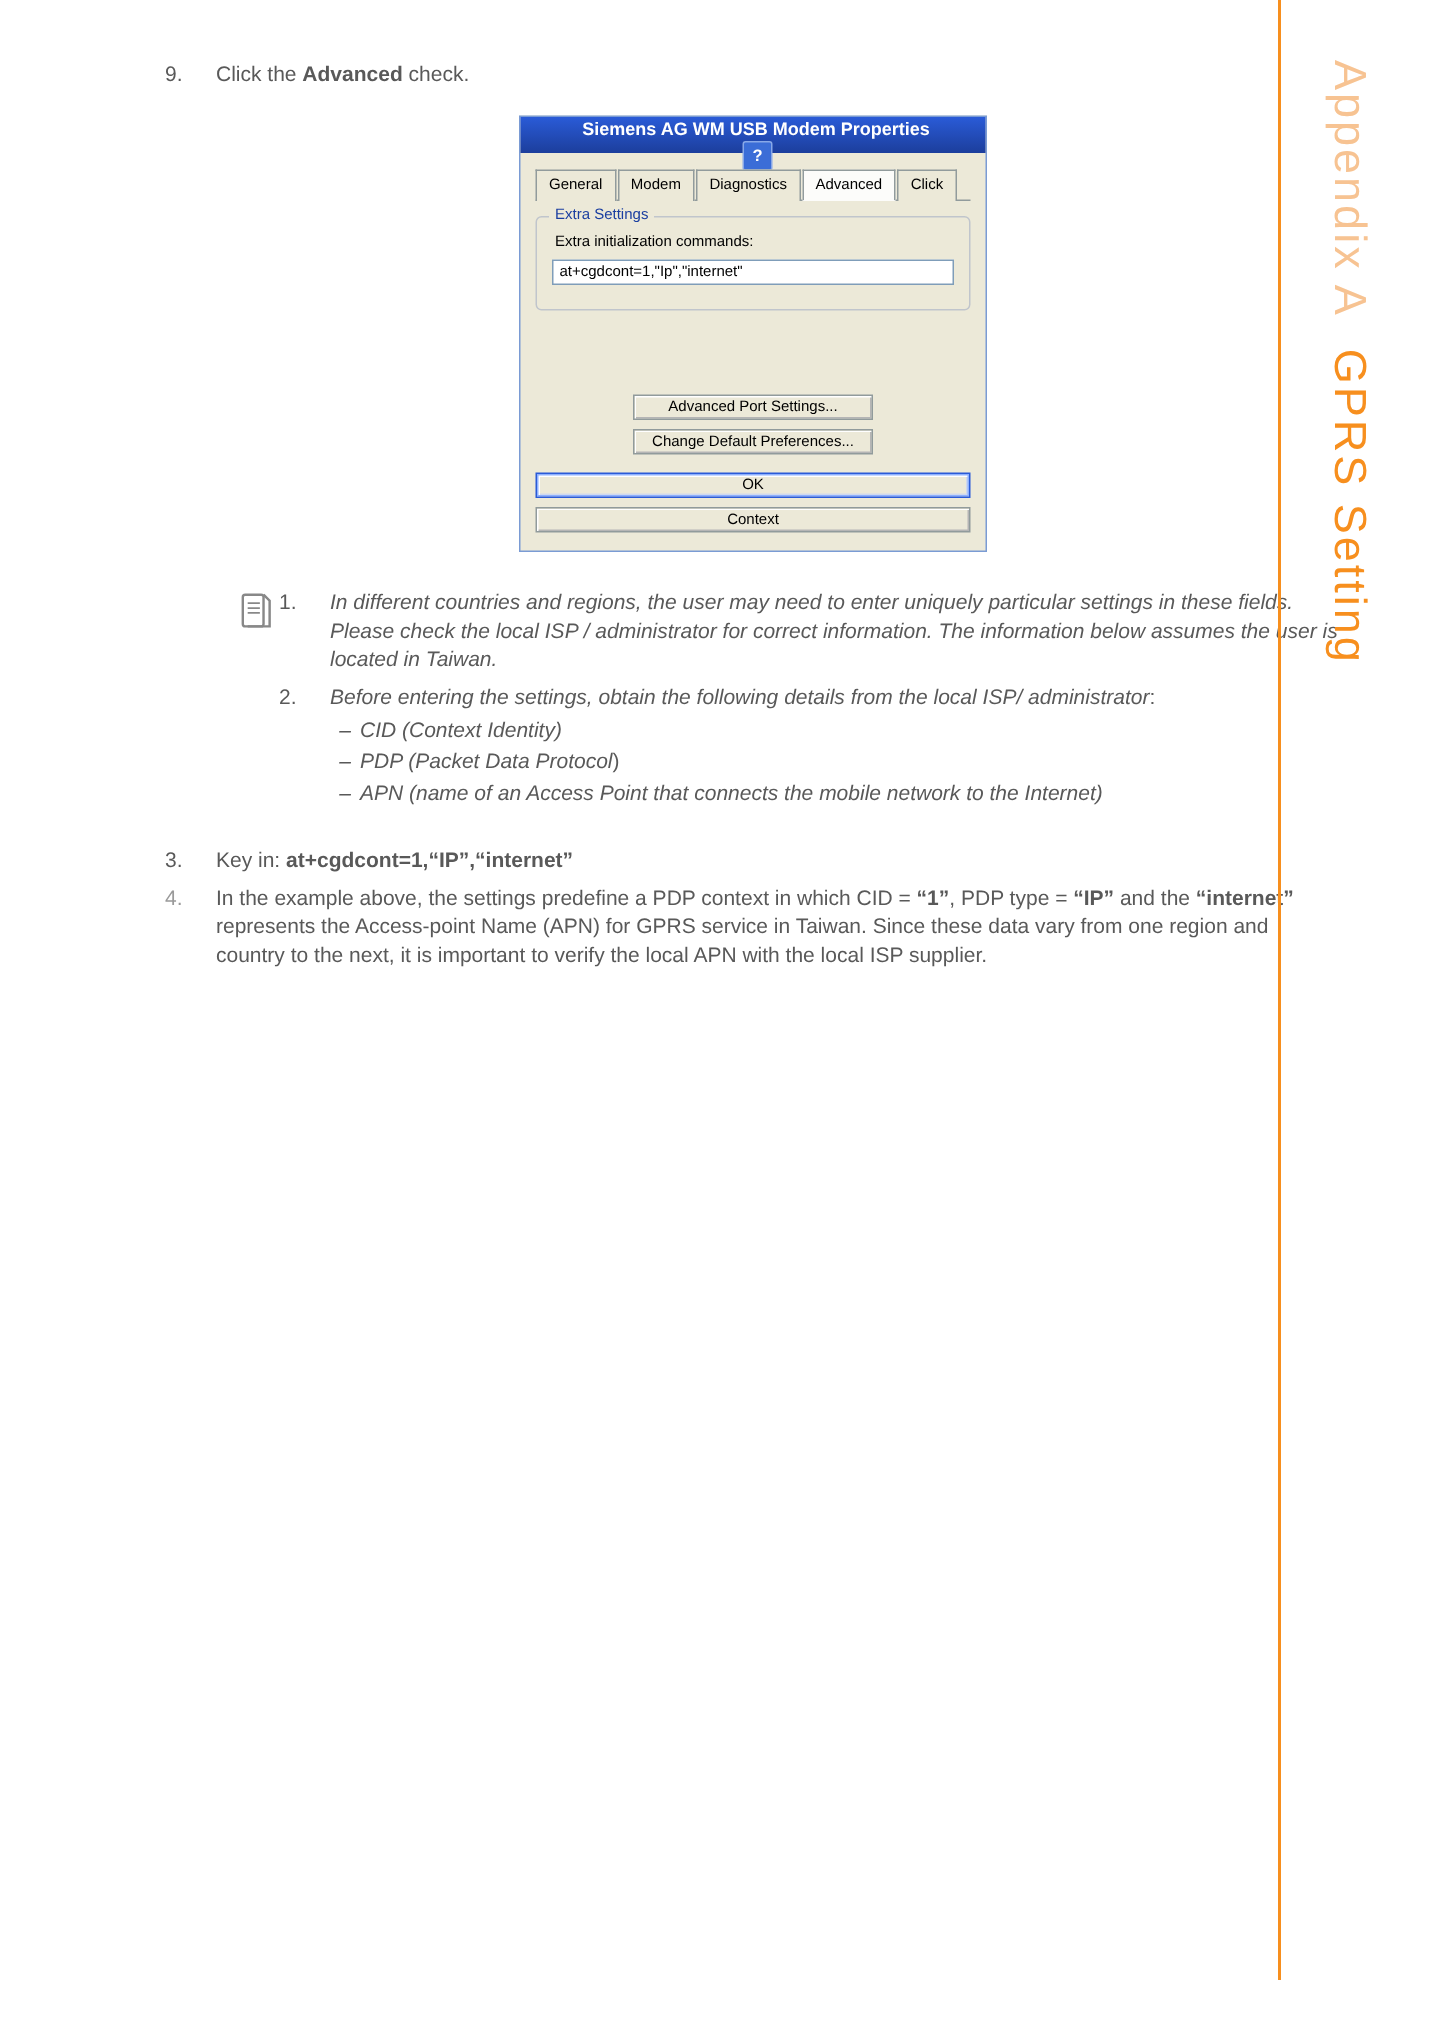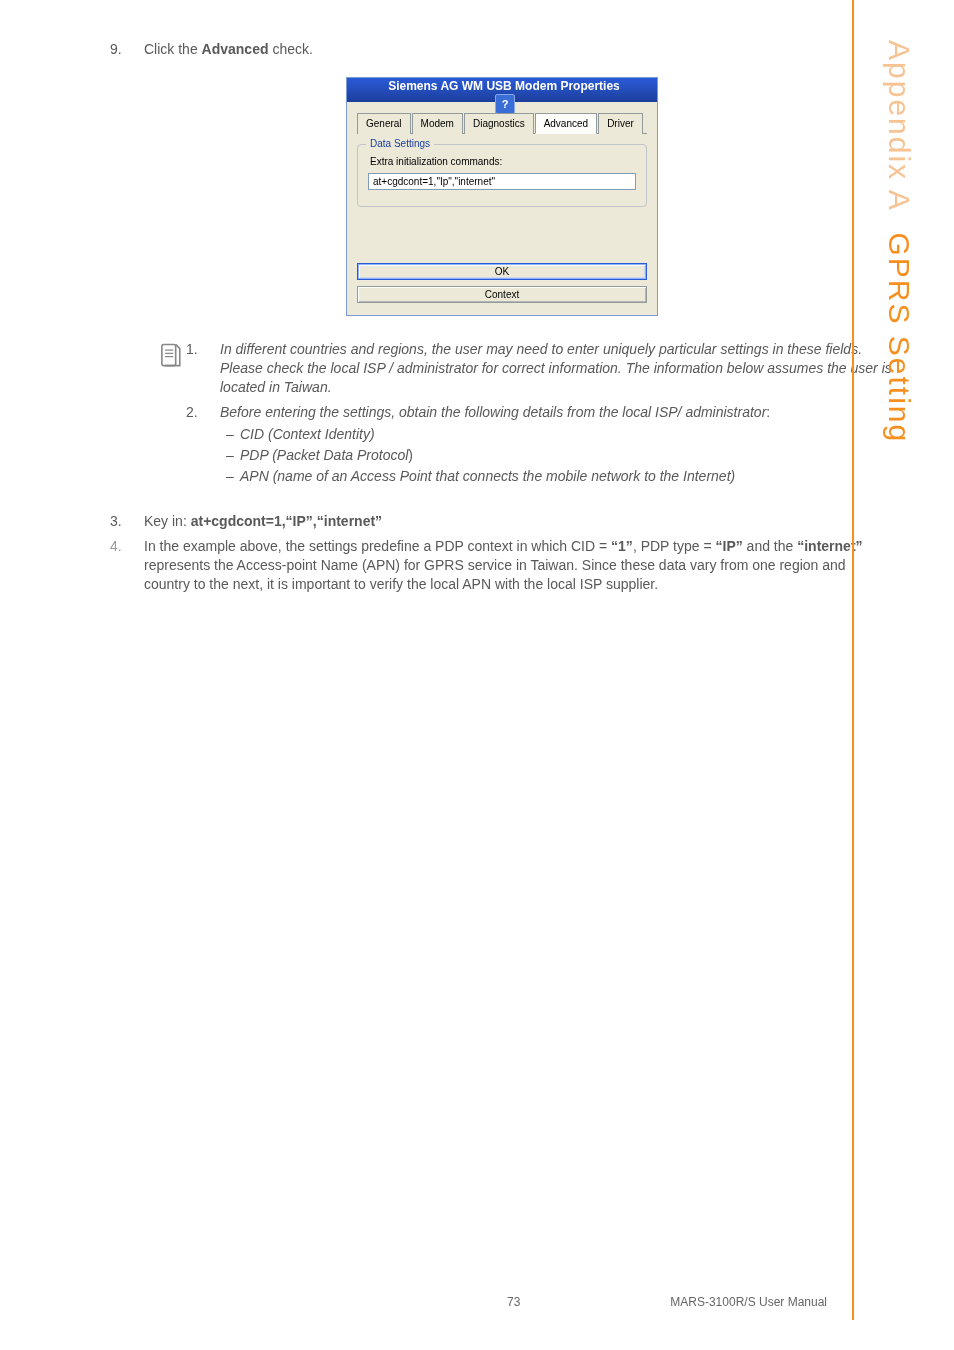--- a/index.html
+++ b/index.html
@@ -74,26 +74,30 @@
         <span class="title-text">Siemens AG WM USB Modem Properties</span>
         <span class="title-btn help">?</span>
         <span class="title-btn close">X</span>
       </div>
       <div class="dlg-body">
         <div class="tabs">
           <div class="tab">General</div>
           <div class="tab">Modem</div>
           <div class="tab">Diagnostics</div>
           <div class="tab active">Advanced</div>
-          <div class="tab">Driver</div>
+          <div class="tab">Click</div>
         </div>
         <div class="groupbox">
-          <div class="groupbox-legend">Data Settings</div>
+          <div class="groupbox-legend">Extra Settings</div>
           <div class="gb-label">Extra initialization commands:</div>
           <input class="gb-input" value="at+cgdcont=1,&quot;Ip&quot;,&quot;internet&quot;" style="">
+        </div>
+        <div class="dlg-center-btns">
+          <button class="winbtn">Advanced Port Settings...</button>
+          <button class="winbtn">Change Default Preferences...</button>
         </div>
         <div class="dlg-footer">
           <button class="winbtn ok">OK</button>
           <button class="winbtn">Context</button>
         </div>
       </div>
     </div>
   </div>
 
 
@@ -143,19 +147,13 @@
       </div>
     </li>
     <li class="step-item">
       <div class="step-num" style="color:#9a9a9a">4.</div>
       <div class="step-body gray">
         <span>In the example above, the settings predefine a PDP context in which CID = </span><span class="bold">“1”</span><span>, PDP type = </span><span class="bold">“IP”</span><span> and the </span><span class="bold">“internet”</span><span> represents the Access-point Name (APN) for GPRS service in Taiwan.  Since these data vary from one region and country to the next, it is important to verify the local APN with the local ISP supplier.</span>
       </div>
     </li>
   </ol>
 
-  <div class="footer">
-    <div class="pagenum">
-      <span>73</span>
-      <span>MARS-3100R/S User Manual</span>
-    </div>
-  </div>
 </div>
 
 </body></html>

